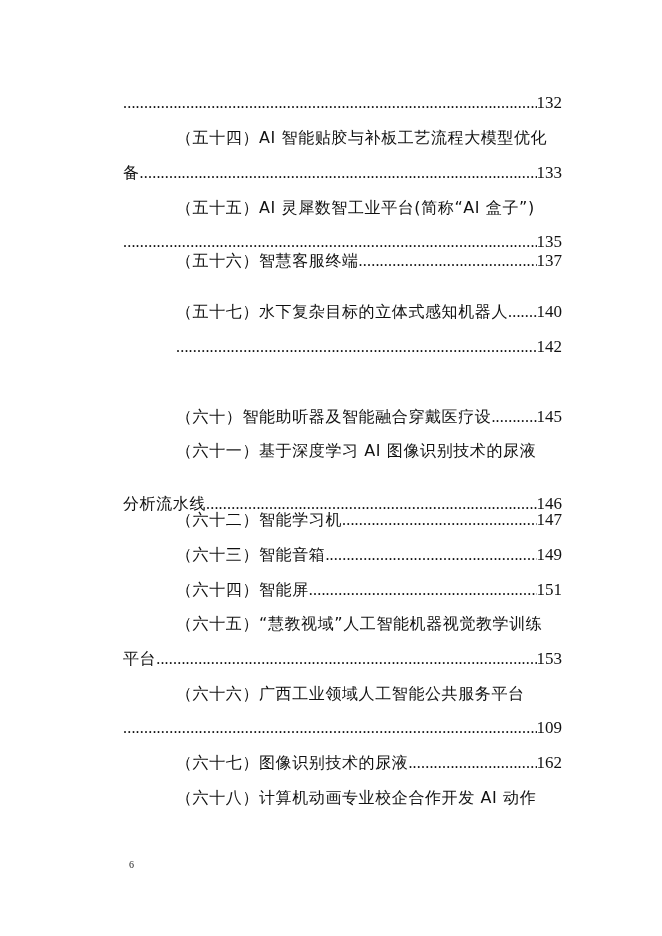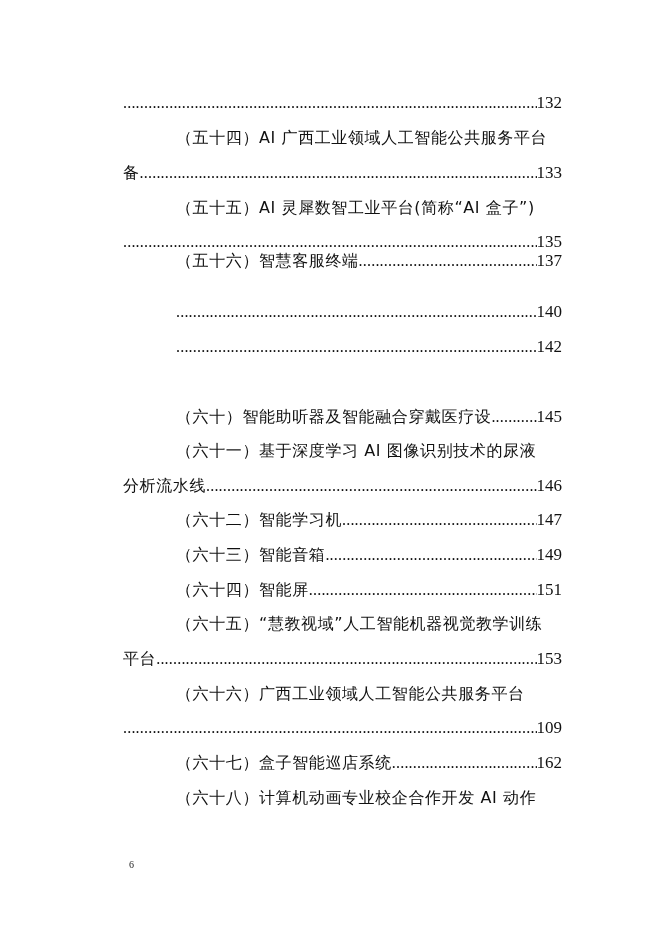--- a/index.html
+++ b/index.html
@@ -73,21 +73,21 @@
 <body>
 
 <div class="page">
 
   <div class="line" style="top:90px">
     <span class="leader"></span>
     <span class="pg">132</span>
   </div>
 
   <div class="line indent" style="top:125px">
-    <span class="text">（五十四）AI 广西工业领域人工智能公共服务平台</span>
+    <span class="text">（五十四）AI 智能贴胶与补板工艺流程大模型优化</span>
   </div>
   <div class="line" style="top:160px">
     <span class="text">备</span>
     <span class="leader"></span>
     <span class="pg">133</span>
   </div>
 
   <div class="line indent" style="top:195px">
     <span class="text">（五十五）AI 灵犀数智工业平台(简称“AI 盒子”)</span>
   </div>
@@ -96,40 +96,41 @@
     <span class="pg">135</span>
   </div>
 
   <div class="line indent" style="top:248px">
     <span class="text">（五十六）智慧客服终端</span>
     <span class="leader"></span>
     <span class="pg">137</span>
   </div>
 
   <div class="line indent" style="top:299px">
+    <span class="text">（五十七）水下复杂目标的立体式感知机器人</span>
     <span class="leader"></span>
     <span class="pg">140</span>
   </div>
 
   <div class="line indent" style="top:334px">
     <span class="leader"></span>
     <span class="pg">142</span>
   </div>
 
 
   <div class="line indent" style="top:404px">
     <span class="text">（六十）智能助听器及智能融合穿戴医疗设</span>
     <span class="leader"></span>
     <span class="pg">145</span>
   </div>
 
   <div class="line indent" style="top:438px">
     <span class="text">（六十一）基于深度学习 AI 图像识别技术的尿液</span>
   </div>
-  <div class="line" style="top:473px">
+  <div class="line" style="top:491px">
     <span class="text">分析流水线</span>
     <span class="leader"></span>
     <span class="pg">146</span>
   </div>
 
   <div class="line indent" style="top:507px">
     <span class="text">（六十二）智能学习机</span>
     <span class="leader"></span>
     <span class="pg">147</span>
   </div>
@@ -157,21 +158,21 @@
 
   <div class="line indent" style="top:681px">
     <span class="text">（六十六）广西工业领域人工智能公共服务平台</span>
   </div>
   <div class="line" style="top:715px">
     <span class="leader"></span>
     <span class="pg">109</span>
   </div>
 
   <div class="line indent" style="top:750px">
-    <span class="text">（六十七）盒子智能巡店系统</span>
+    <span class="text">（六十七）图像识别技术的尿液</span>
     <span class="leader"></span>
     <span class="pg">162</span>
   </div>
 
   <div class="line indent" style="top:785px">
     <span class="text">（六十八）计算机动画专业校企合作开发 AI 动作</span>
   </div>
 
   <div class="footer-num">6</div>
 </div>

